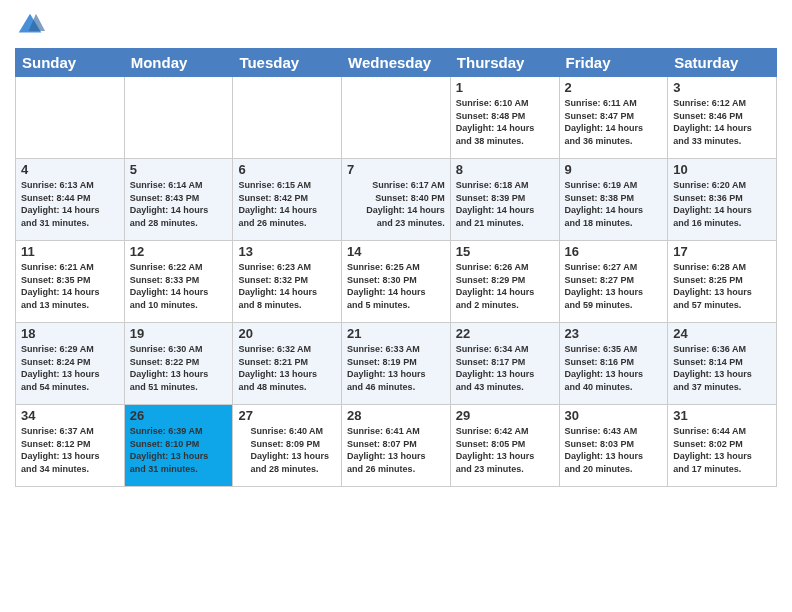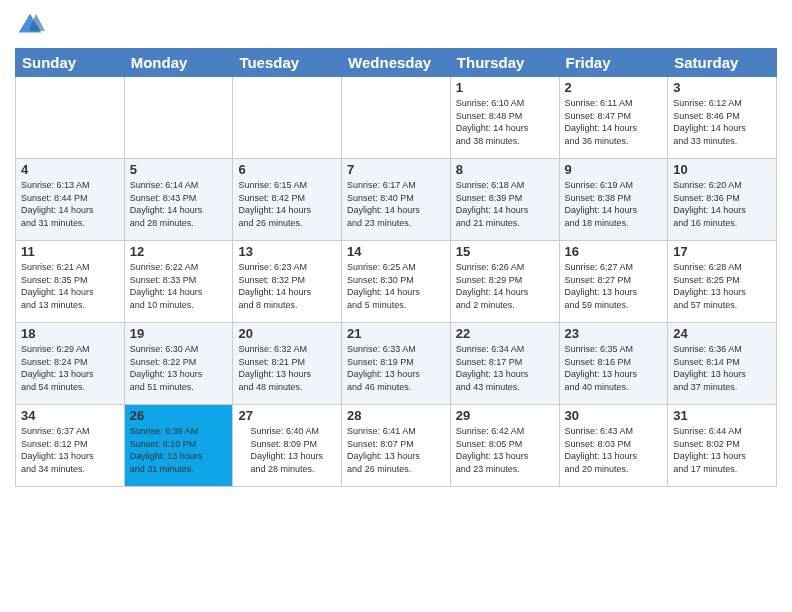--- a/index.html
+++ b/index.html
@@ -38,21 +38,21 @@
       font-size: 9.5px;
       color: #333;
       height: 82px;
       background: #fff;
     }
 
     .calendar tr:nth-child(even) td { background: #f5f8ff; }
     .calendar tr:nth-child(odd) td { background: #fff; }
 
     .day-num { font-size: 13px; font-weight: bold; color: #333; margin-bottom: 2px; }
-    .day-info { font-size: 9px; color: #333; line-height: 1.4; }
+    .day-info { font-size: 9px; color: #333; line-height: 1.4; font-weight: bold; }
 
     .empty { background: #fff !important; }
   </style>
 </head>
 <body>
 
 <div class="page">
   <div class="header">
     <div class="logo">
       <svg class="logo-icon" viewBox="0 0 40 40">
@@ -127,21 +127,21 @@
           </td>
           <td style="background: rgb(240, 244, 251);">
             <div class="day-num">6</div>
             <div class="day-info" style="white-space: pre-line;">Sunrise: 6:15 AM
 Sunset: 8:42 PM
 Daylight: 14 hours
 and 26 minutes.</div>
           </td>
           <td style="background: rgb(240, 244, 251);">
             <div class="day-num">7</div>
-            <div class="day-info" style="white-space: pre-line;">Sunrise: 6:17 AM
+            <div class="day-info" style="white-space: pre-line; text-align: right;">Sunrise: 6:17 AM
 Sunset: 8:40 PM
 Daylight: 14 hours
 and 23 minutes.</div>
           </td>
           <td style="background: rgb(240, 244, 251);">
             <div class="day-num">8</div>
             <div class="day-info" style="white-space: pre-line;">Sunrise: 6:18 AM
 Sunset: 8:39 PM
 Daylight: 14 hours
 and 21 minutes.</div>

